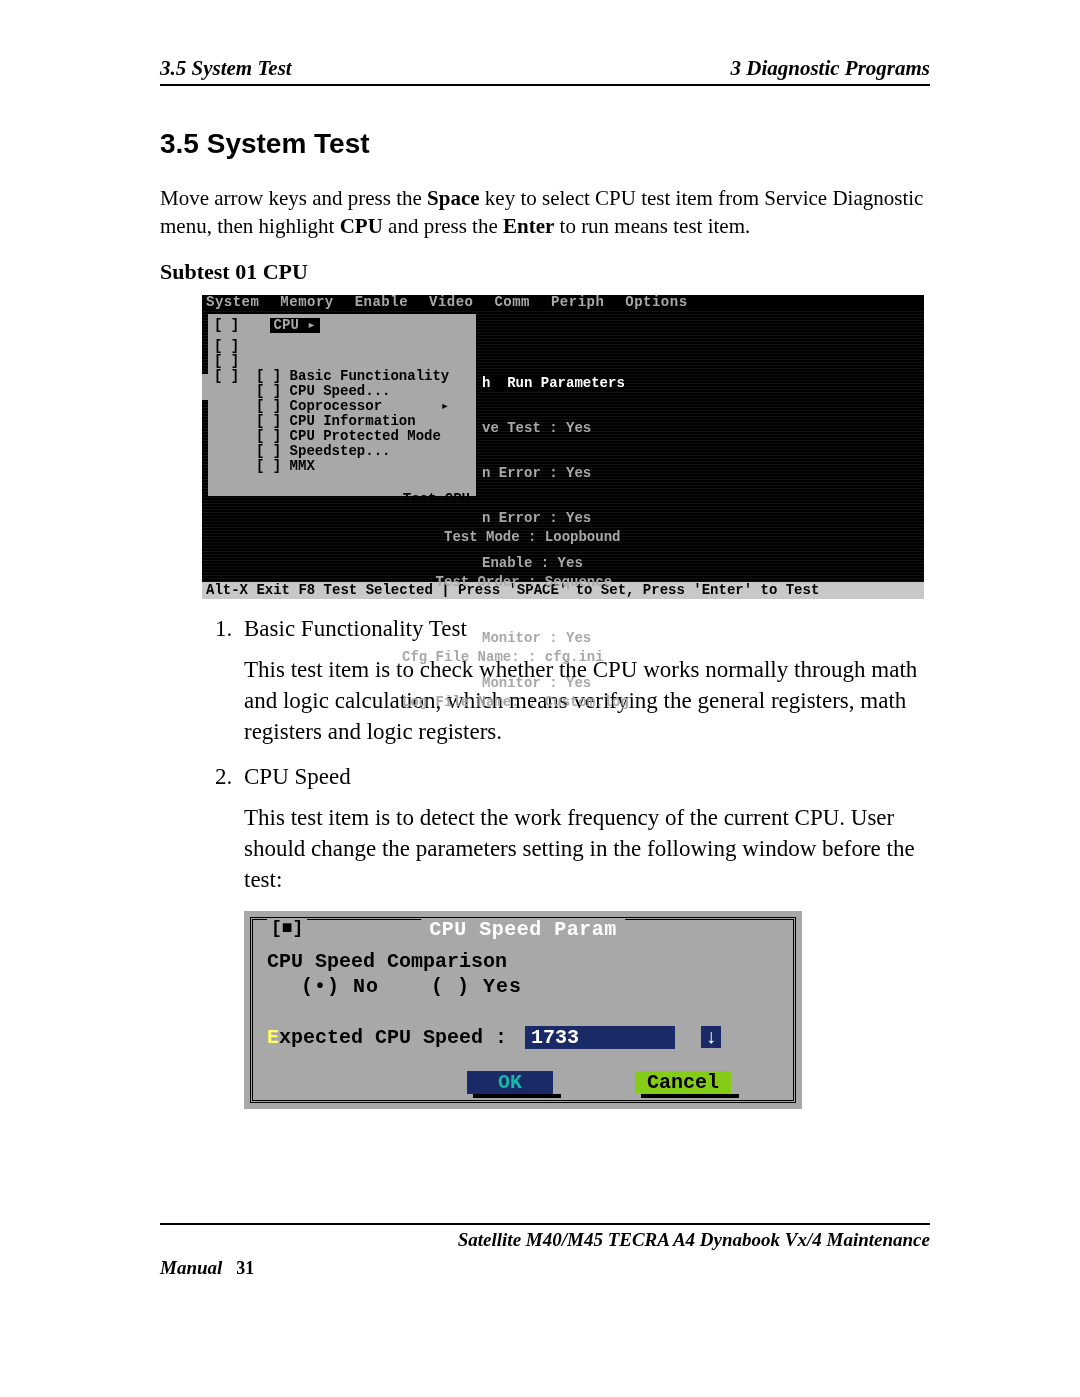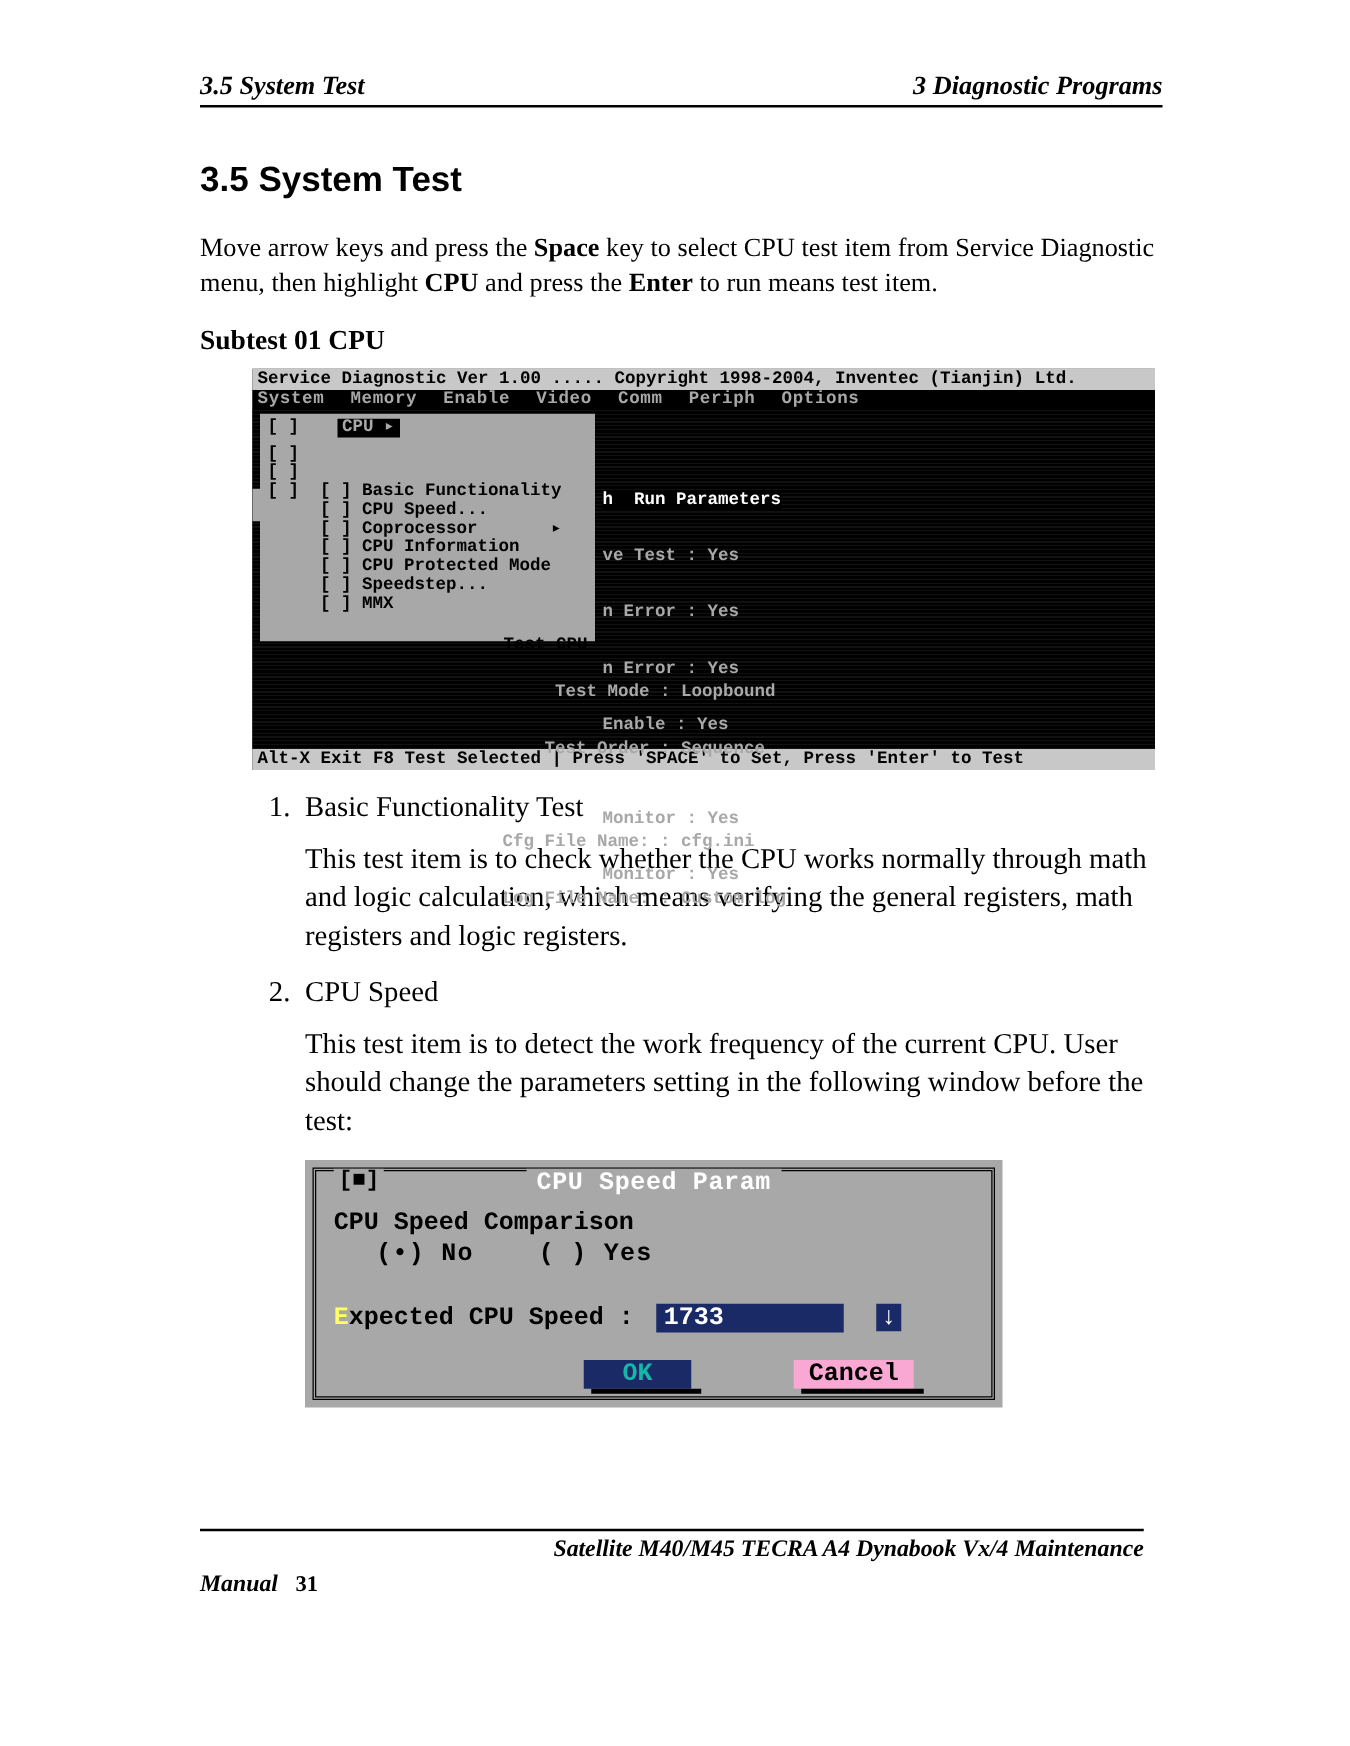--- a/index.html
+++ b/index.html
@@ -209,33 +209,33 @@
   .btn35 {
     display:inline-block;
     min-width: 86px;
     text-align:center;
     background:#1a2a66;
     color:#14b8a6;
     padding:0 12px;
     margin-top: 22px;
     position:relative;
   }
-  .btn35.cancel { background:#f9a8d4; color:#000; }
+  .btn35.cancel { background:#84cc16; color:#000; }
   .btn35::after{
     content:"";
     position:absolute;
     left:6px; right:-8px; top:100%; height:4px;
     background:#000;
   }
   .btn-row { margin-left: 200px; }
   .btn-row .btn35 + .btn35 { margin-left: 70px; }
   
   .foot-line {
     position:absolute;
-    left:160px; right:165px;
+    left:160px; right:150px;
     bottom: 76px;
     border-top: 2px solid #000;
     padding-top: 4px;
     text-align: right;
     font-style: italic;
     font-weight: bold;
     font-size: 19px;
   }
   .foot-2 {
     position:absolute;
@@ -258,21 +258,20 @@
 
   <h1 class="section">3.5    System Test</h1>
 
   <p class="intro">
     <span>Move arrow keys and press the </span><b>Space</b><span> key to select CPU test item from Service Diagnostic menu, then highlight </span><b>CPU</b><span> and press the </span><b>Enter</b><span> to run means test item.</span>
   </p>
 
   <div class="subtest">Subtest 01 CPU</div>
 
   <div class="diag-shot">
-    <div class="diag-titlebar">Service Diagnostic Ver 1.00 .....  Copyright 1998-2004, Inventec (Tianjin) Ltd.</div>
     <div class="diag-menubar">
       <span>System</span>
       <span>Memory</span>
       <span>Enable</span>
       <span>Video</span>
       <span>Comm</span>
       <span>Periph</span>
       <span>Options</span>
     </div>
     <div class="diag-body">

